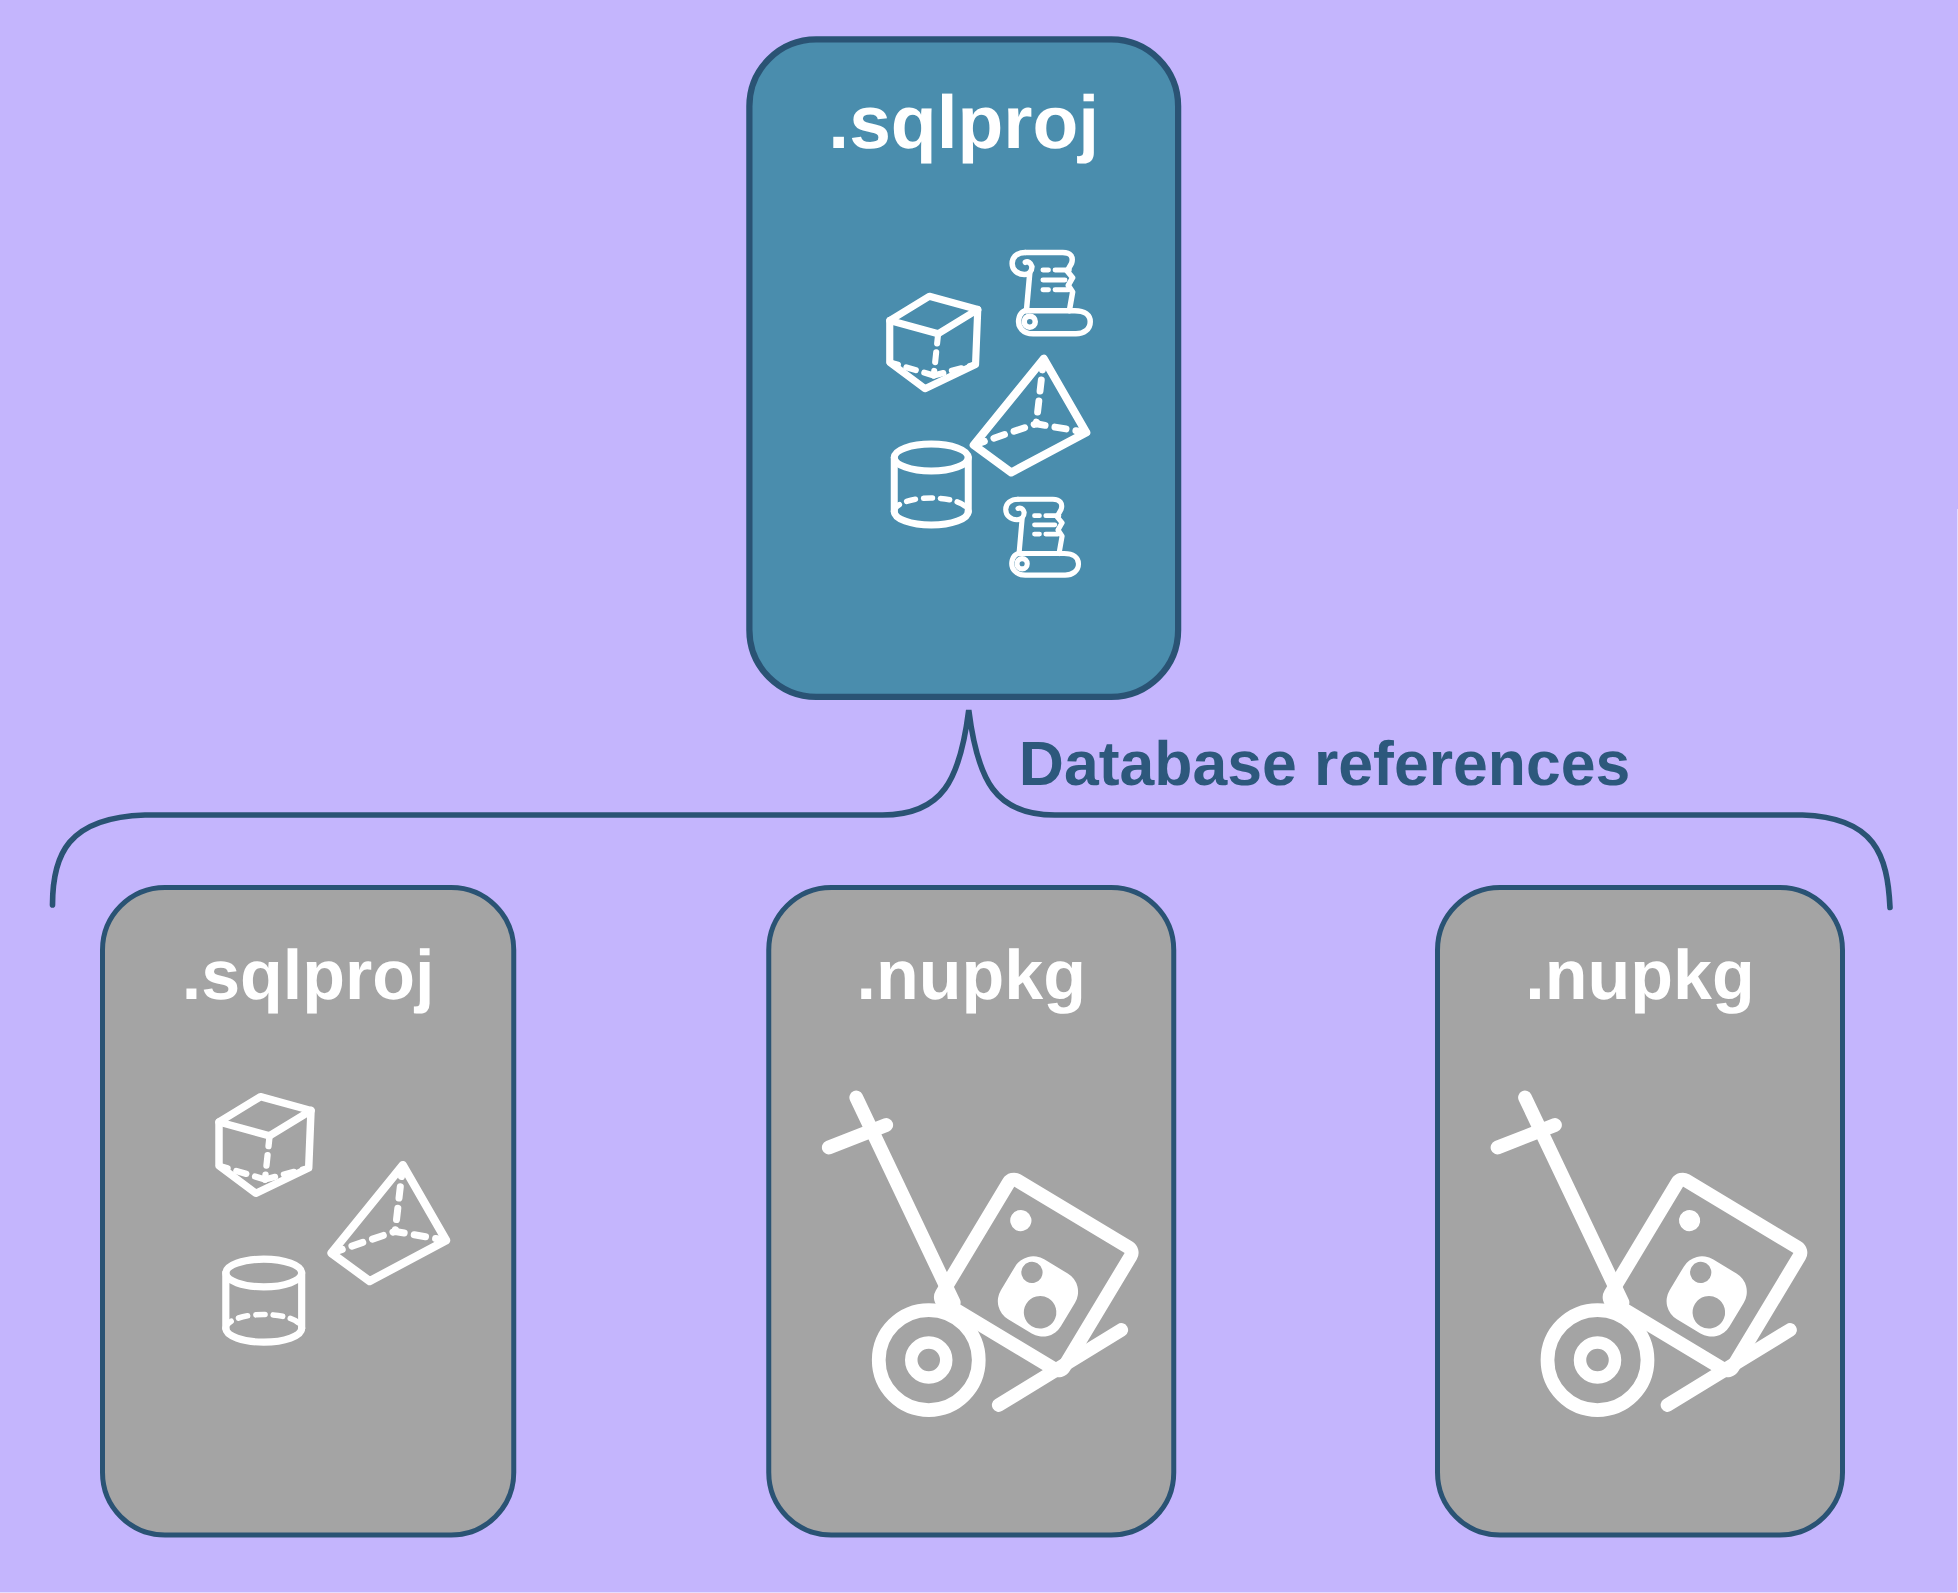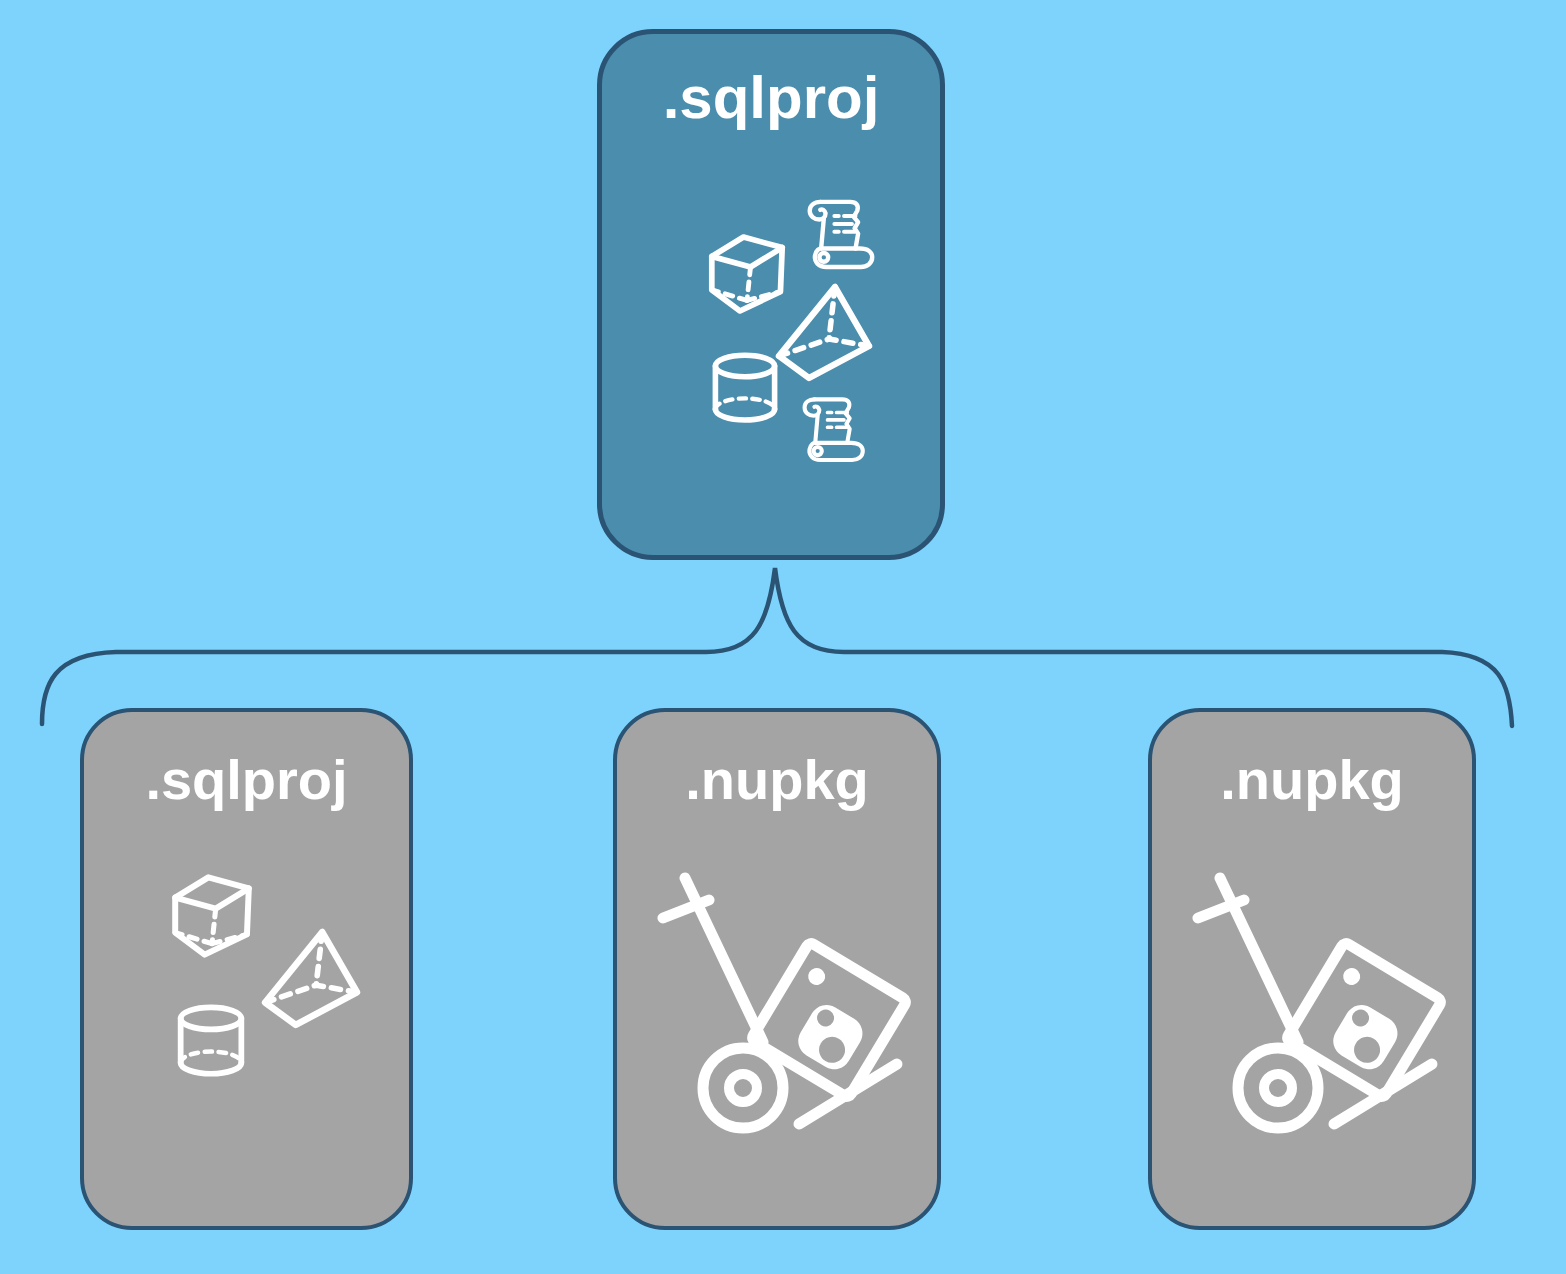--- a/index.html
+++ b/index.html
@@ -1,19 +1,19 @@
 <!DOCTYPE html>
 <html style="--parent-fill: #4a8dad; --child-fill: #a4a4a4; --stroke-border: #2a5374; --label-text: #2d587c; --icon-white: #ffffff;"><head>
 <meta charset="utf-8">
 <style>
   html,body{margin:0;padding:0;background:#fff;}
   .canvas{
     position:relative;
     width:1566px;height:1274px;
-    background:#7dd3fc;
+    background:#c4b5fd;
     font-family:"Liberation Sans",sans-serif;
     overflow:hidden;
   }
   .box{
     position:absolute;
     box-sizing:border-box;
   }
   .box-parent{
     left:597px;top:29px;width:348px;height:531px;
     background:var(--parent-fill,#4a8dad);
@@ -126,20 +126,21 @@
       <use href="#sym-pyramid" transform="translate(76,118) scale(1.0)"></use>
       <use href="#sym-cylinder" transform="translate(8,186) scale(0.8)"></use>
       <use href="#sym-scroll" transform="translate(92,228) scale(0.82)"></use>
     </svg>
   </div>
 
   <svg class="brace-svg" viewBox="0 0 1500 190">
     <path d="M12 172 C12 132 24 102 86 100 L676 100 C724 100 738 72 745 16 C752 72 766 100 814 100 L1412 100 C1470 102 1480 132 1482 174" fill="none" stroke="#2a5374" stroke-width="4.5" stroke-linecap="round"></path>
   </svg>
 
+  <div class="connector-label">Database references</div>
 
   <div class="box box-child box-child-1">
     <div class="box-title">.sqlproj</div>
     <svg class="icon-svg child-shapes" viewBox="0 0 210 230">
       <use href="#sym-cube" transform="translate(12,8) scale(0.92)"></use>
       <use href="#sym-pyramid" transform="translate(105,65) scale(1.02)"></use>
       <use href="#sym-cylinder" transform="translate(16,140) scale(0.82)"></use>
     </svg>
   </div>
 

